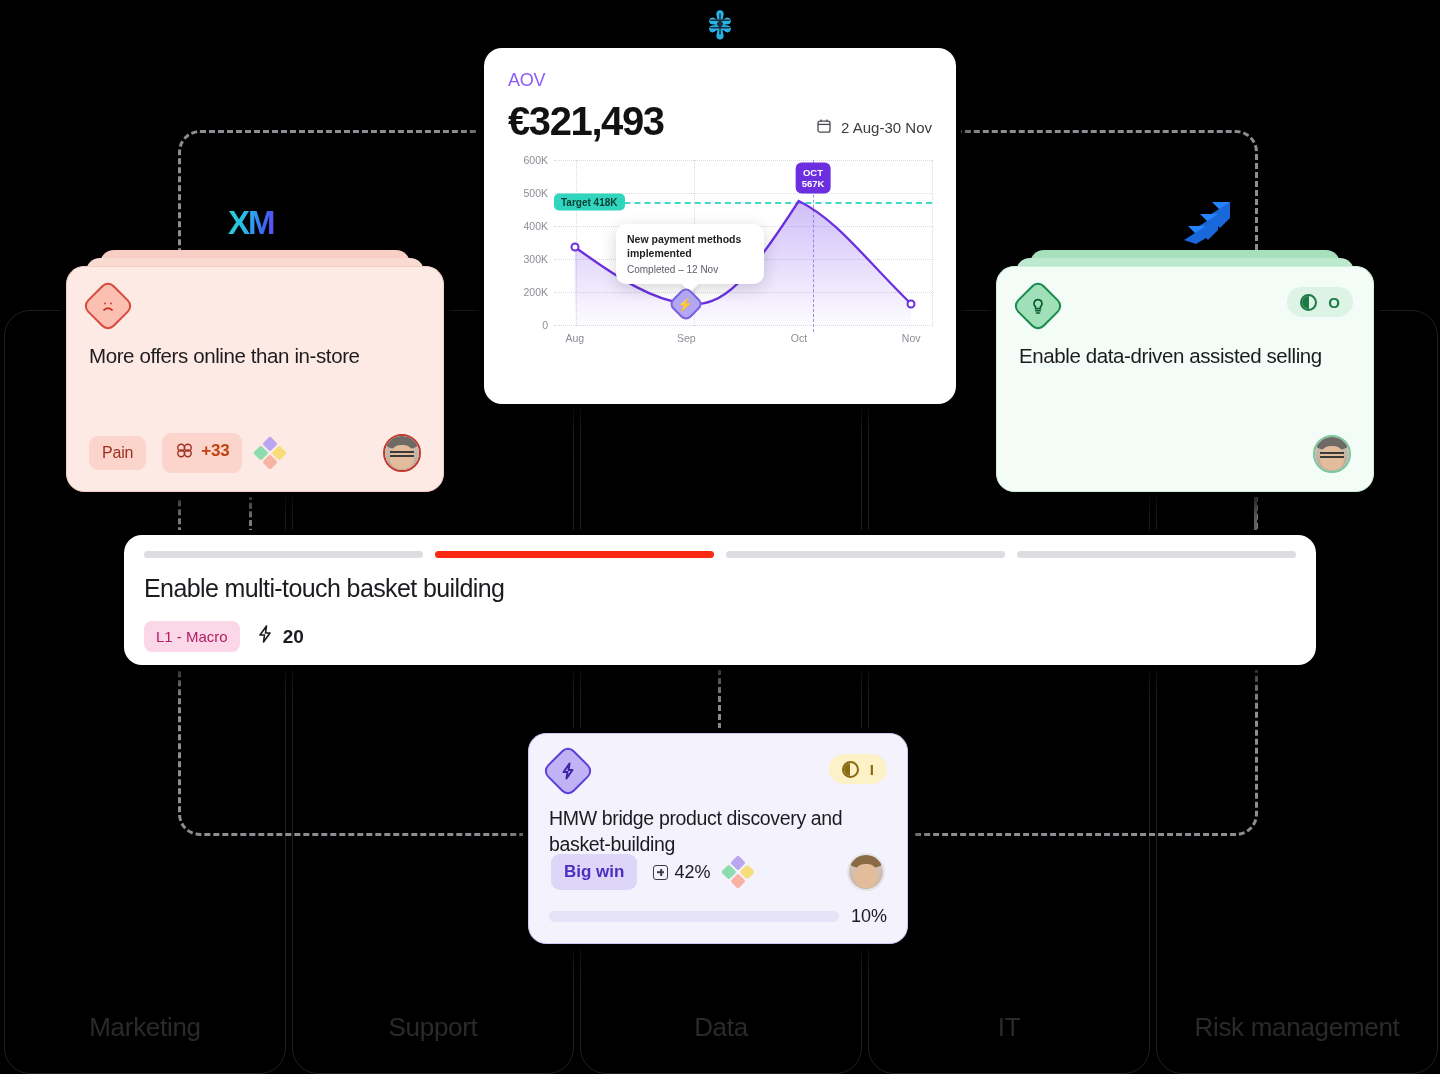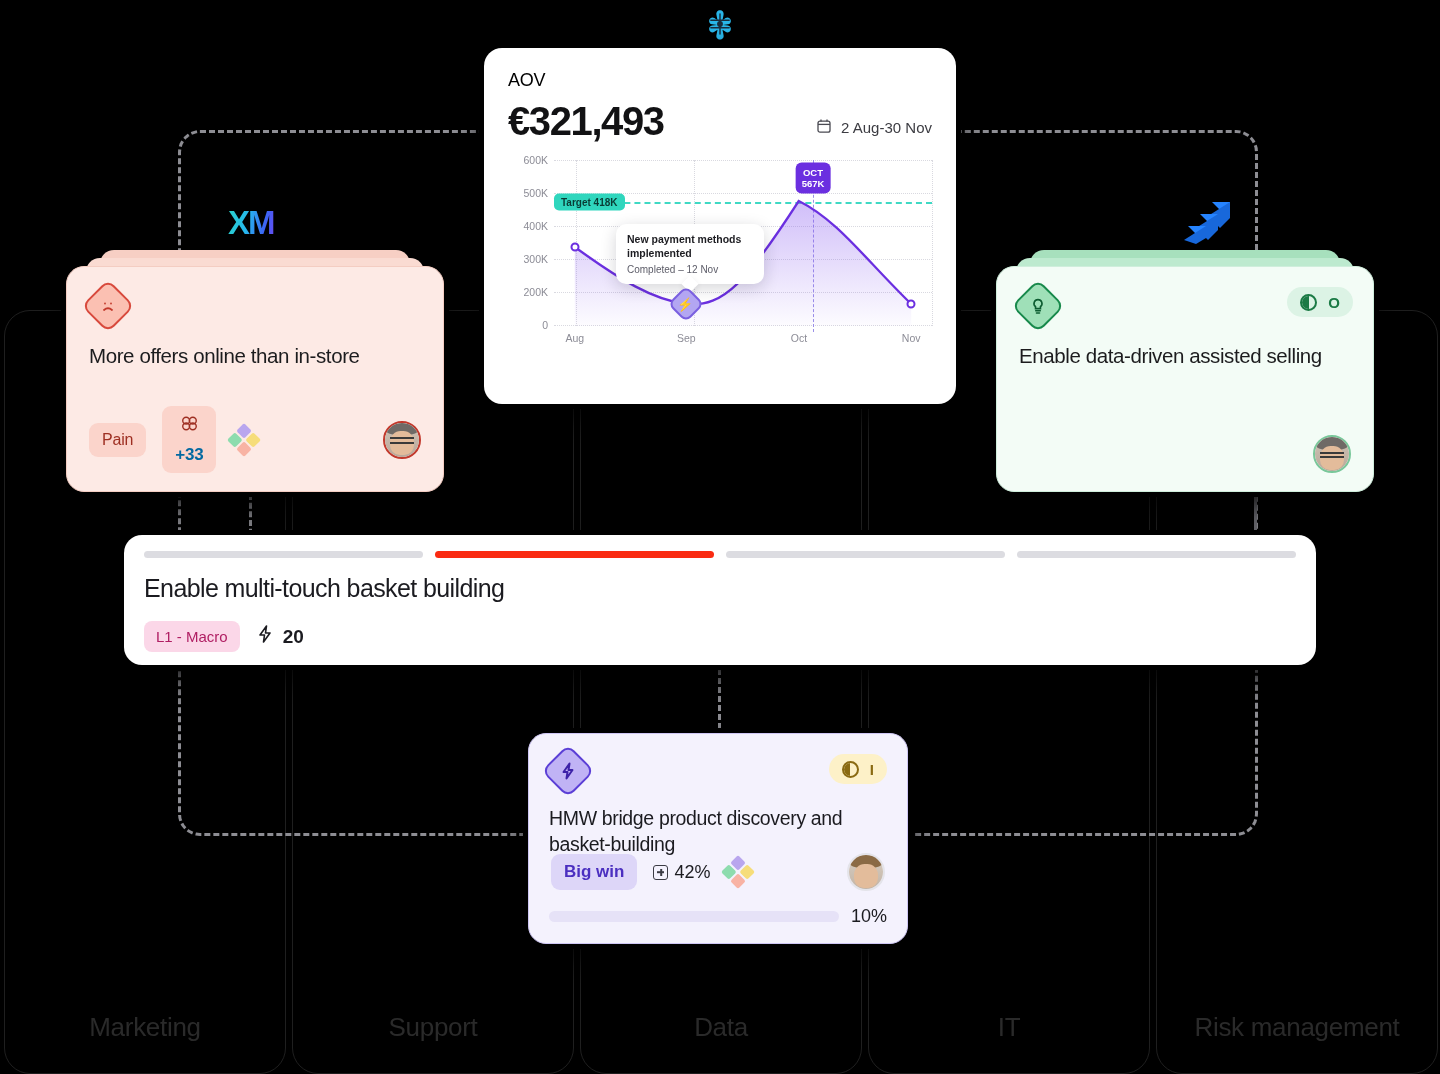--- a/index.html
+++ b/index.html
@@ -74,22 +74,22 @@
   .footrow {
     position: absolute; left: 22px; right: 22px; bottom: 18px;
     display:flex; align-items:center; gap: 16px;
   }
   .chip {
     font-size: 16px; border-radius: 9px; padding: 8px 13px;
     white-space: nowrap; letter-spacing: -0.2px;
   }
   .chip-pain { background:#fbd4cb; color:#9e2f22; }
   .chip-brain {
-    background:#fbd4cb; color:#0369a1; display:flex; align-items:center; gap:7px;
-    font-weight: 700; font-size: 17px; flex-direction: column;
+    background:#fbd4cb; color:#c2410c; display:flex; gap:7px;
+    font-weight: 700; font-size: 17px;
   }
   .quad {
     width: 24px; height: 24px; position: relative; transform: rotate(45deg);
     flex: 0 0 auto;
   }
   .quad i { position:absolute; width:11px; height:11px; border-radius:2px; display:block; }
   .quad i:nth-child(1){ left:0; top:0; background:#b9a6ee; }
   .quad i:nth-child(2){ right:0; top:0; background:#f6dd7a; }
   .quad i:nth-child(3){ left:0; bottom:0; background:#8ddcae; }
   .quad i:nth-child(4){ right:0; bottom:0; background:#f8b3a4; }
@@ -125,21 +125,21 @@
     content:""; position:absolute; left: 0; top: 0;
     width: 50%; height: 100%; background: currentColor;
   }
 
   
   #aov-card { left: 484px; top: 48px; width: 472px; height: 356px; }
   #aov-card .body {
     position:absolute; inset:0; background:#ffffff; border-radius:18px;
     padding: 22px 24px;
   }
-  .aov-label { font-size: 18px; color:#000000; letter-spacing:-0.3px; }
+  .aov-label { font-size: 18px; color:#8b5cf6; letter-spacing:-0.3px; }
   .aov-row { display:flex; align-items:flex-end; justify-content:space-between; margin-top: 8px; }
   .aov-value { font-size: 40px; font-weight: 700; color:#121214; letter-spacing:-1.4px; }
   .aov-date { display:flex; align-items:center; gap: 9px; font-size:15px; color:#3c3c42; padding-bottom:7px; }
   .chart { position:relative; margin-top: 16px; height: 196px; }
   .y-axis { position:absolute; left:0; top:0; width: 44px; height: 166px; }
   .y-tick { position:absolute; right:4px; font-size:10.5px; color:#8c8c96; transform: translateY(-50%); }
   .plot { position:absolute; left: 46px; right: 0; top: 0; height: 166px; }
   .gridline { position:absolute; left:0; right:0; border-top: 1px dotted #d9d9e0; }
   .gridcol { position:absolute; top:0; bottom:0; border-left: 1px dotted #d9d9e0; }
   .targetline { position:absolute; left:0; right:0; border-top: 2px dashed #3fd9c4; }

